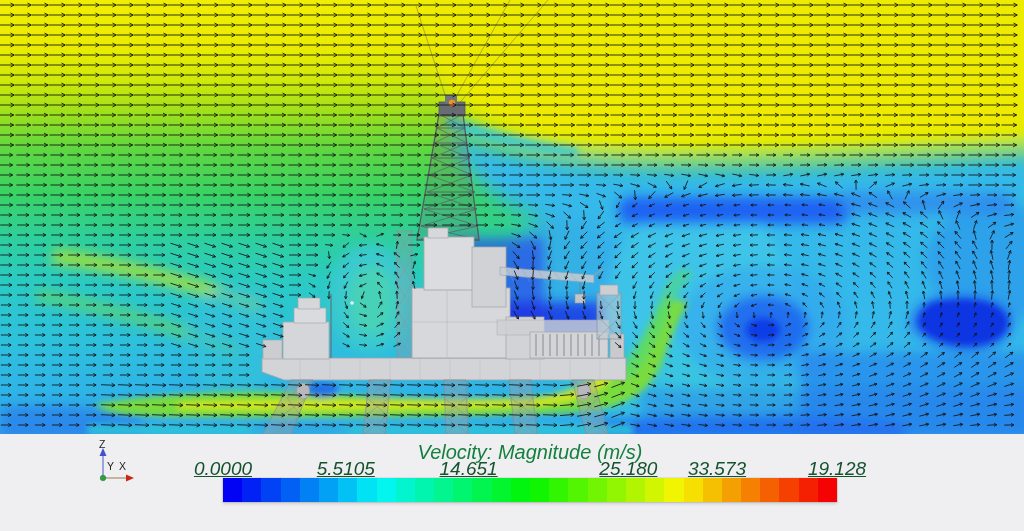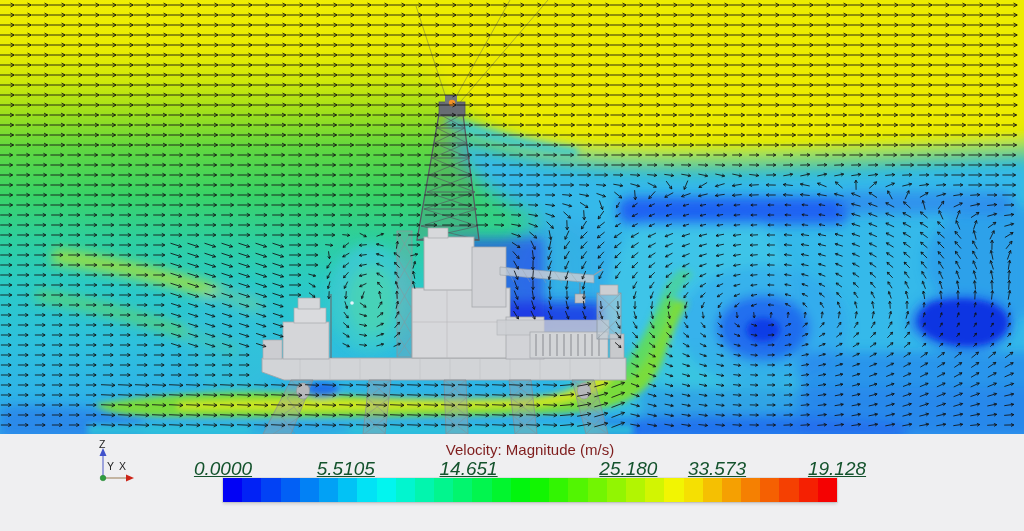--- a/index.html
+++ b/index.html
@@ -3,21 +3,21 @@
 <meta charset="utf-8">
 <style>
   html,body{margin:0;padding:0;background:#e8e8ea;font-family:"Liberation Sans",sans-serif;}
   .stage{position:relative;width:1024px;height:531px;overflow:hidden;background:#efeff1;}
   .viewport{position:absolute;top:0;left:0;width:1024px;height:434px;}
   #scene{display:block;width:100%;height:100%;}
   .panel{position:absolute;top:434px;left:0;width:1024px;height:97px;background:#efeff1;}
   .triad{position:absolute;left:78px;top:2px;width:70px;height:84px;}
   .triad text{font-family:"Liberation Sans",sans-serif;font-size:10.5px;fill:#1d1d1d;}
   .cbar-title{position:absolute;left:530px;top:7px;transform:translateX(-50%);
-    font-size:15px;color:#7f1d1d;white-space:nowrap;}
+    font-style:italic;font-size:20px;color:#15803d;white-space:nowrap;}
   .tick{position:absolute;top:24px;transform:translateX(-50%);
     font-style:italic;font-size:19px;color:#14532d;white-space:nowrap;text-decoration:underline;}
   .cbar{position:absolute;display:flex;box-shadow:0 0 0 1px rgba(0,0,0,0.07),0 2px 3px rgba(0,0,0,0.14);}
   .cbar div{flex:1;}
 </style>
 </head>
 <body>
 
 <div class="stage">
 

